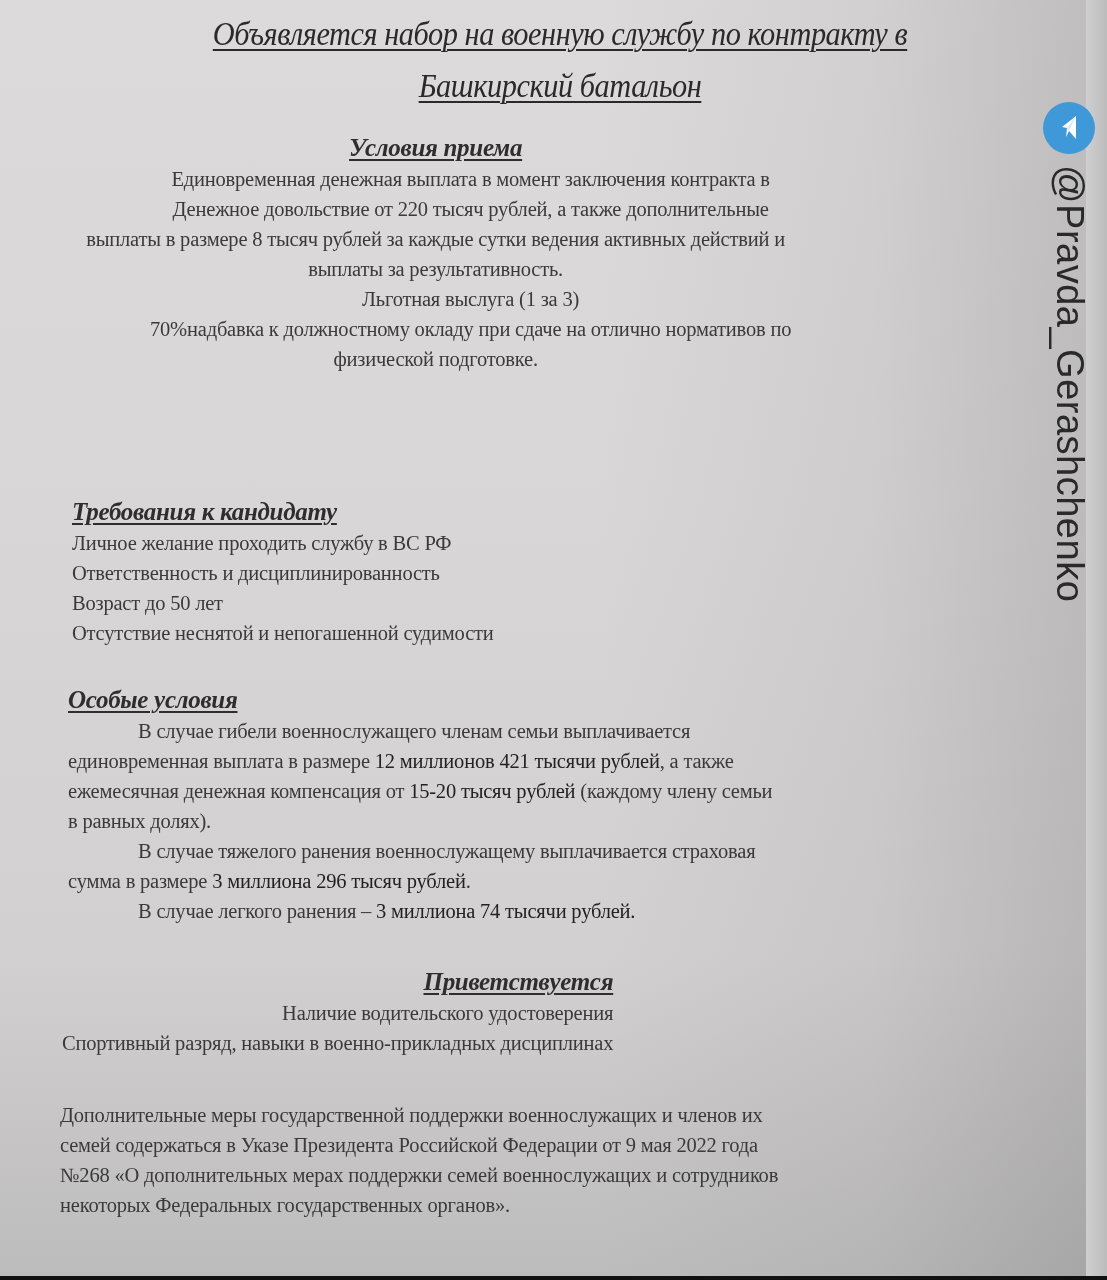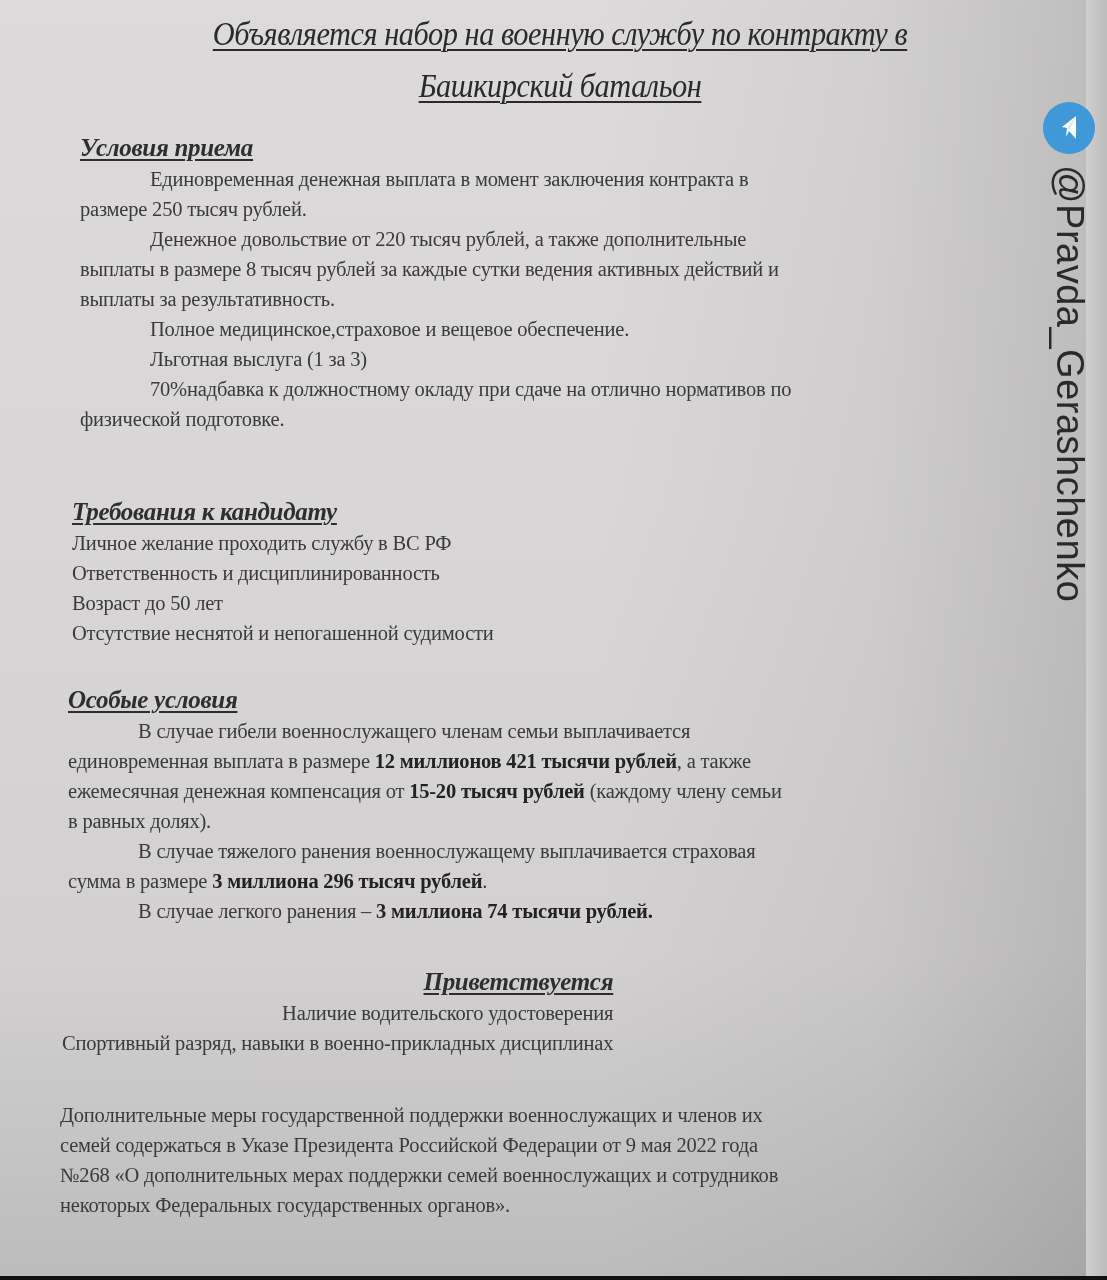--- a/index.html
+++ b/index.html
@@ -75,23 +75,23 @@
       margin-bottom: 2px;
       letter-spacing: -0.3px;
     }
     .line {
       line-height: 30px;
       white-space: nowrap;
       color: #3a3a3a;
       letter-spacing: -0.2px;
     }
     .indent { text-indent: 70px; }
-    .b { font-weight: bold; color: #222; }
+    .b { font-weight: normal; color: #222; }
 
-    .sec-conditions { left: 80px; top: 134px; }
+    .sec-conditions { left: 80px; top: 134px; text-align: center; }
     .sec-requirements { left: 72px; top: 498px; }
     .sec-special { left: 68px; top: 686px; }
     .sec-welcome { left: 62px; top: 968px; text-align: right; }
     .sec-additional { left: 60px; top: 1100px; }
 
     .watermark-icon {
       position: absolute;
       left: 1043px;
       top: 102px;
       width: 52px;
@@ -121,25 +121,23 @@
 
 <div class="paper">
   <div class="divider-edge"></div>
 
   <div class="title l1">Объявляется набор на военную службу по контракту в</div>
   <div class="title l2">Башкирский батальон</div>
 
   <div class="section sec-conditions">
     <div class="heading">Условия приема</div>
     <div class="line indent">Единовременная денежная выплата в момент заключения контракта в</div>
-    <div class="line">размере 250 тысяч рублей.</div>
     <div class="line indent">Денежное довольствие от 220 тысяч рублей, а также дополнительные</div>
     <div class="line">выплаты в размере 8 тысяч рублей за каждые сутки ведения активных действий и</div>
     <div class="line">выплаты за результативность.</div>
-    <div class="line indent">Полное медицинское,страховое и вещевое обеспечение.</div>
     <div class="line indent">Льготная выслуга (1 за 3)</div>
     <div class="line indent">70%надбавка к должностному окладу при сдаче на отлично нормативов по</div>
     <div class="line">физической подготовке.</div>
   </div>
 
   <div class="section sec-requirements">
     <div class="heading">Требования к кандидату</div>
     <div class="line">Личное желание проходить службу в ВС РФ</div>
     <div class="line">Ответственность и дисциплинированность</div>
     <div class="line">Возраст до 50 лет</div>

